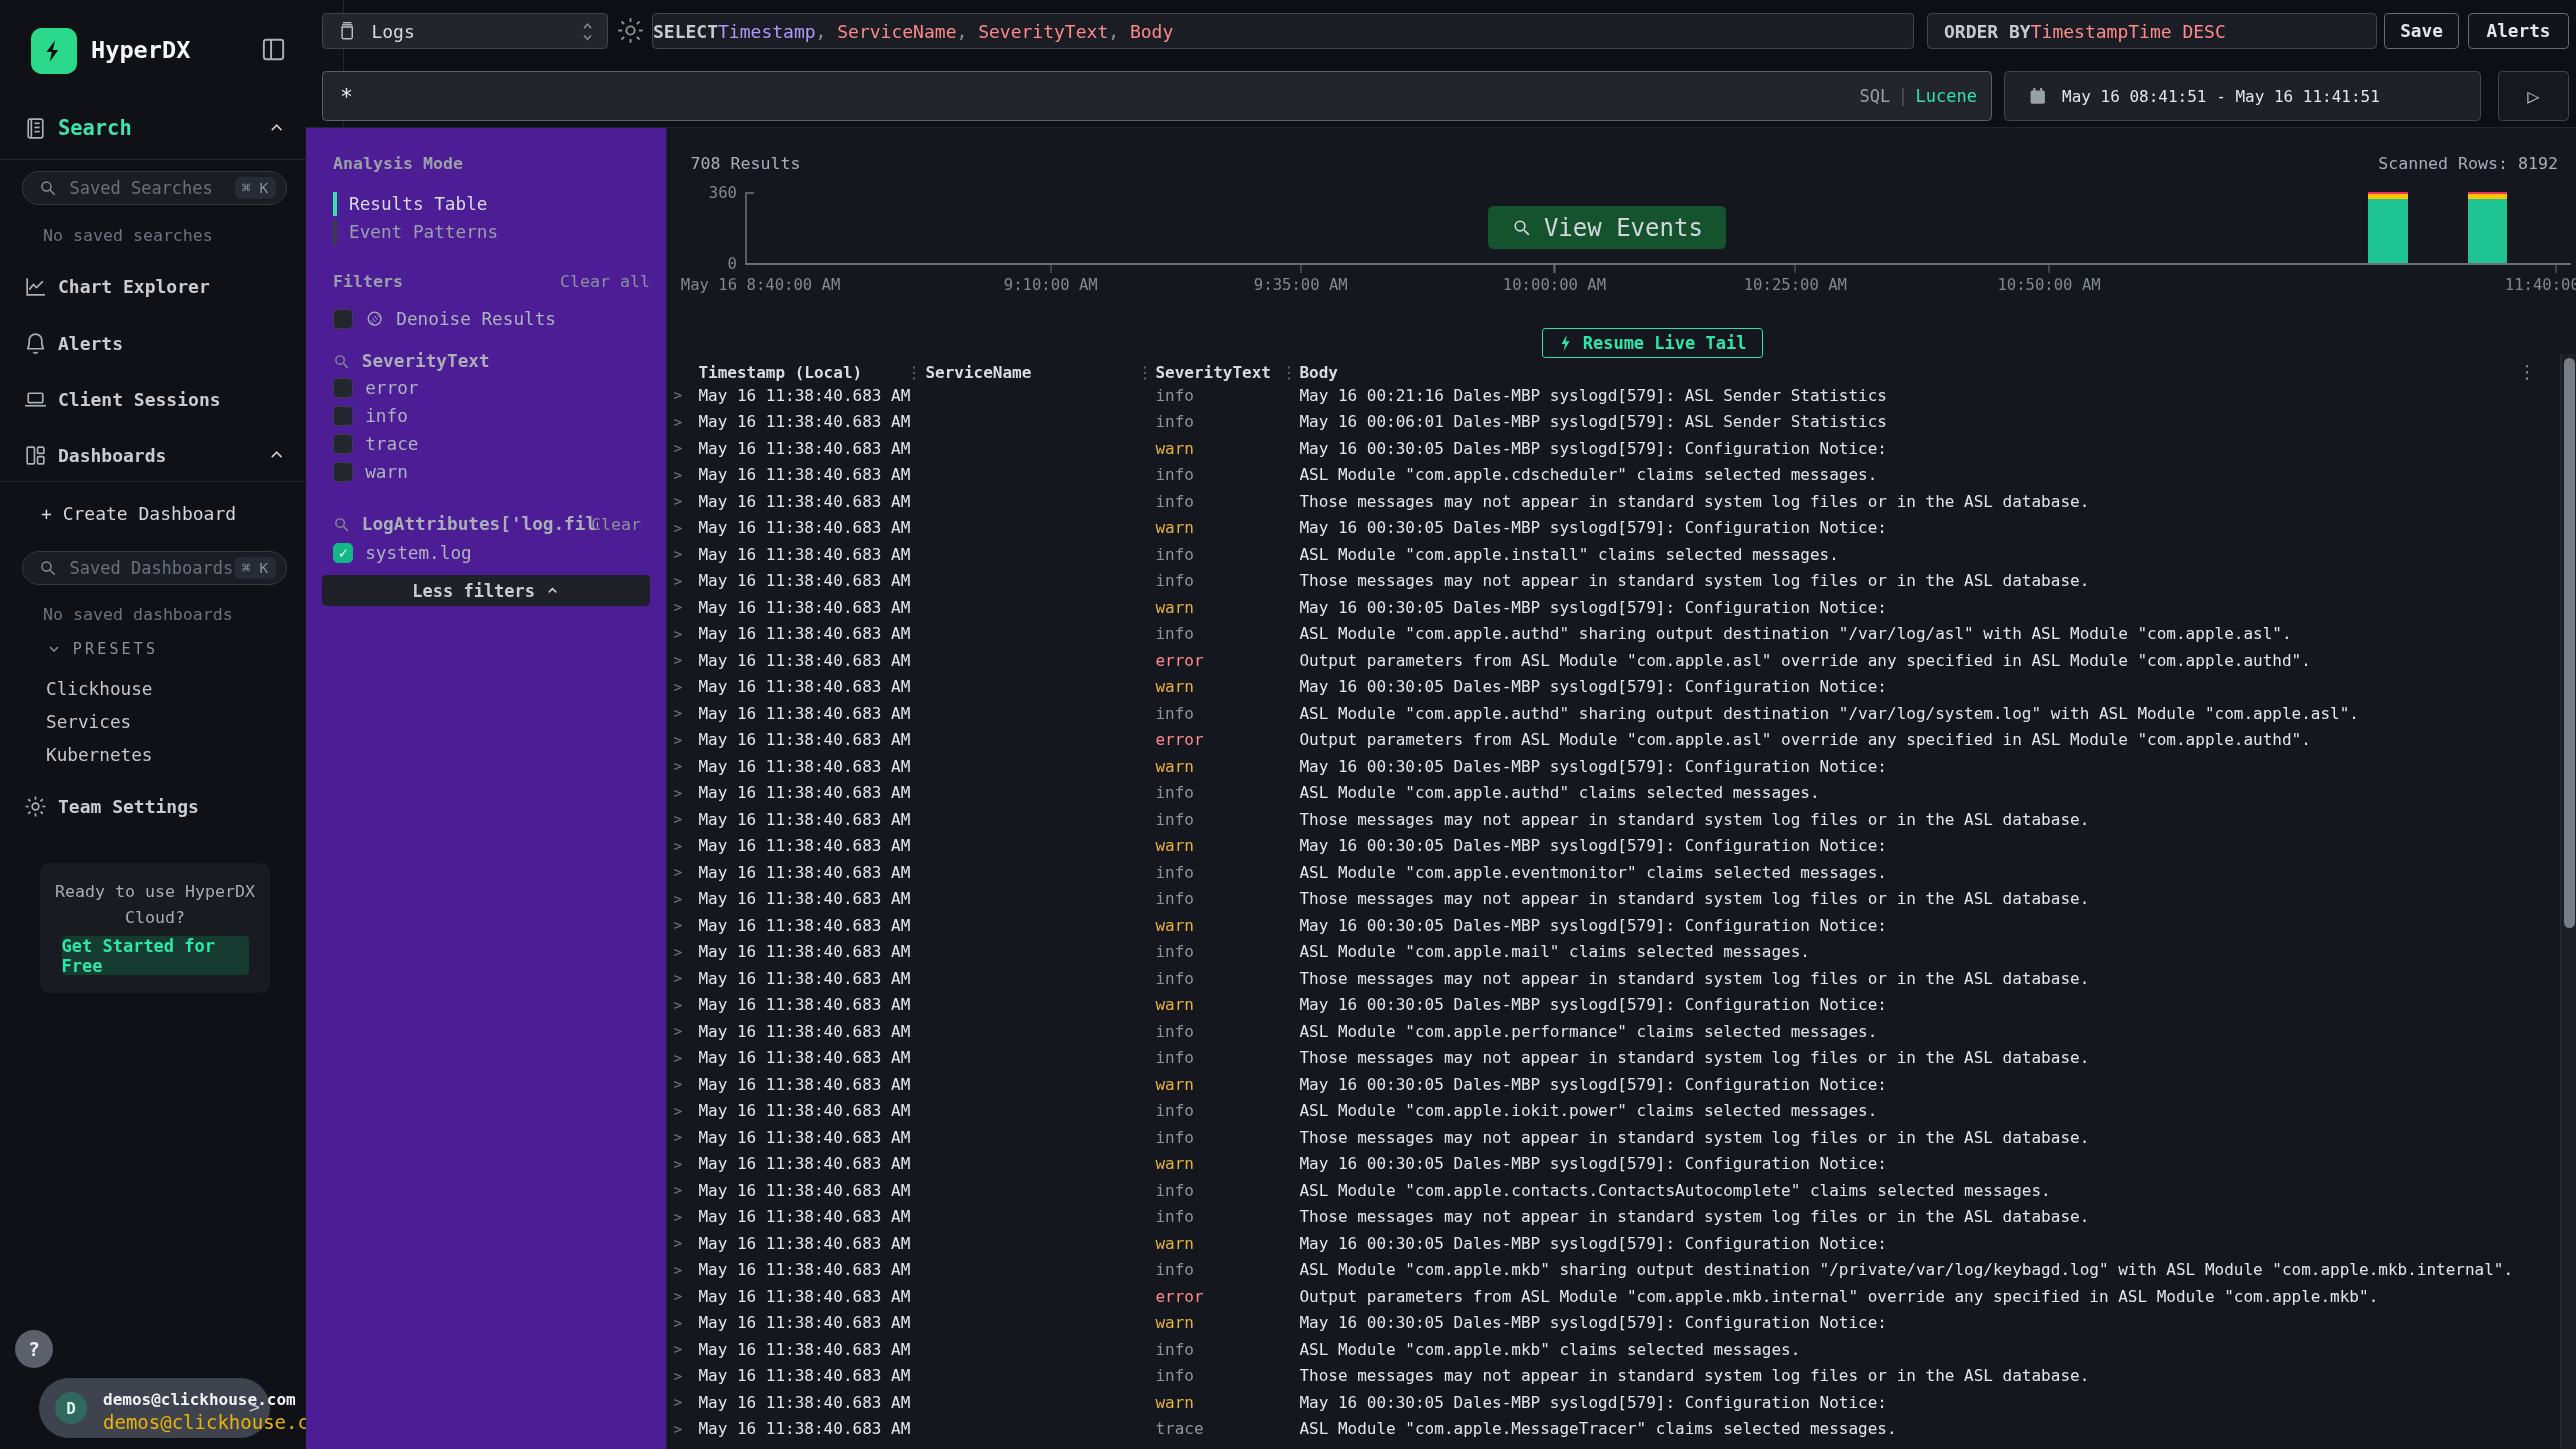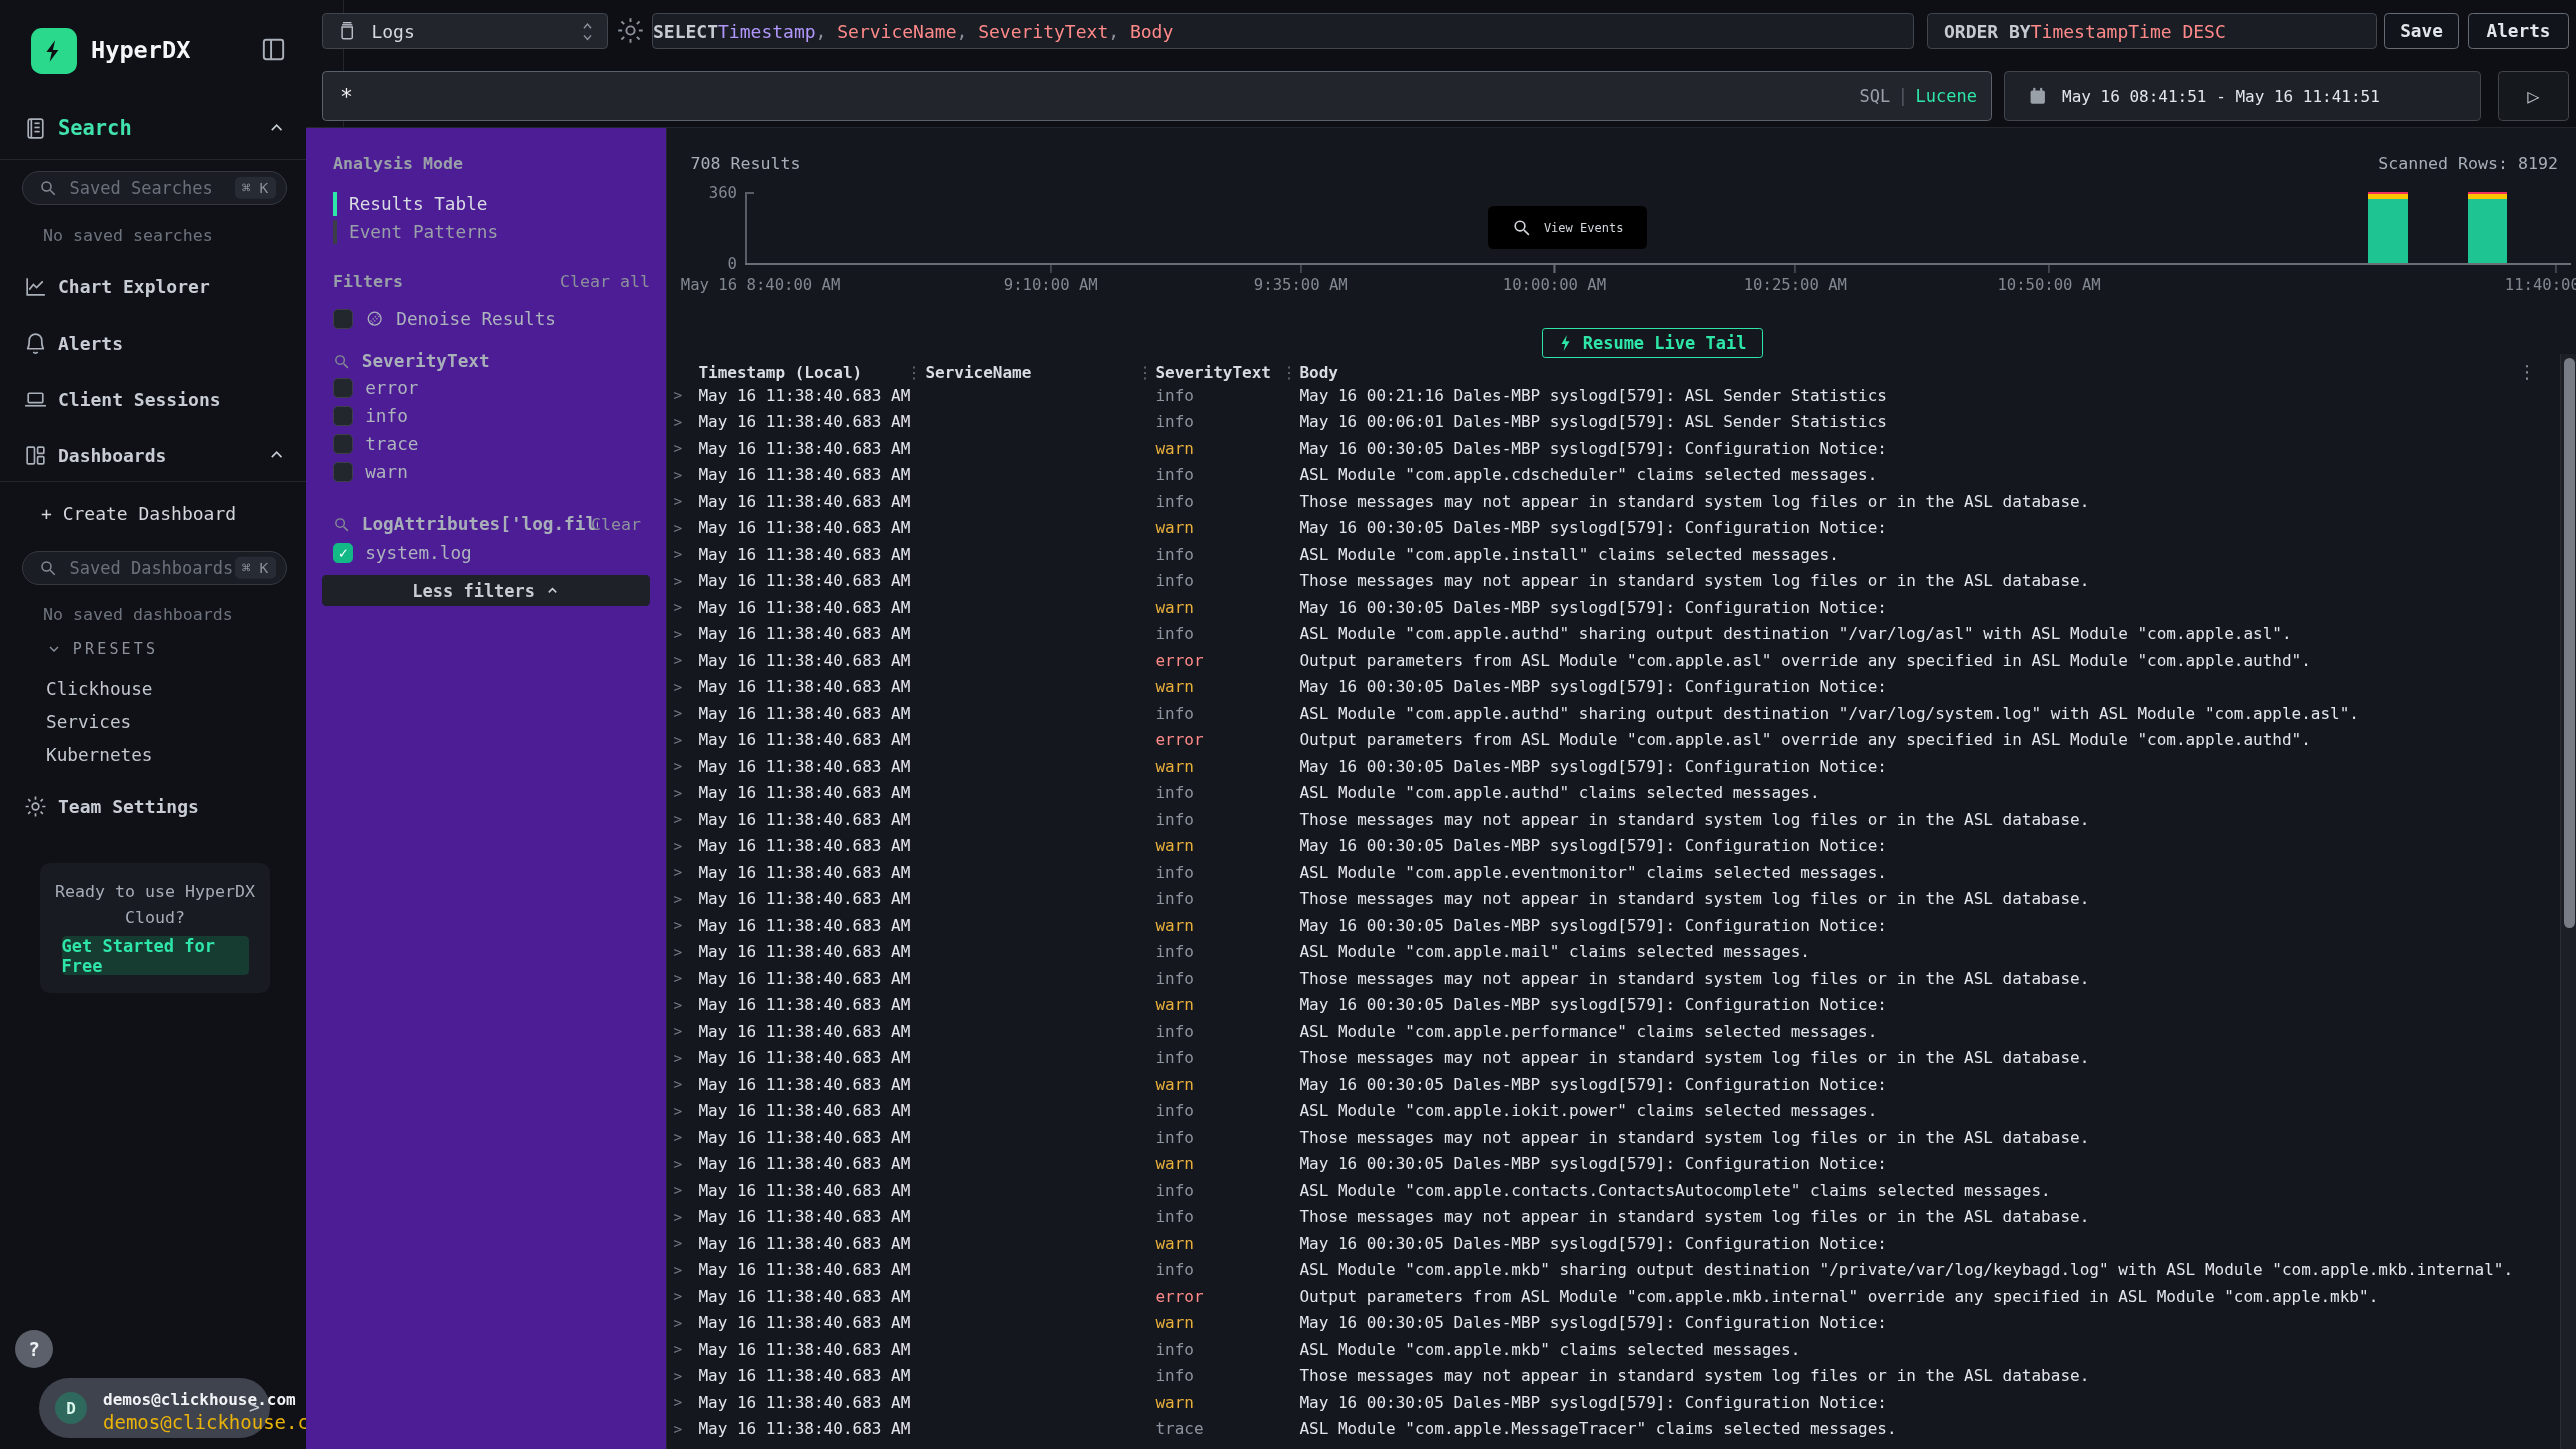--- a/index.html
+++ b/index.html
@@ -81,21 +81,21 @@
   .scanned{right:18px;top:26px;font-size:16.6px;color:#a9afb9;}
   .yaxis{left:78px;top:64px;width:1.6px;height:72px;background:#595d65;}
   .ytick-top{left:78px;top:64px;width:8.6px;height:1.6px;background:#595d65;}
   .xaxis{left:78px;top:135px;width:1826px;height:1.6px;background:#6a6e76;}
   .ylab{font-size:15.6px;color:#82888f;text-align:right;width:54px;}
   #plot{left:79px;top:64px;width:1825px;height:71px;}
   .bar{position:absolute;bottom:0;display:flex;flex-direction:column;justify-content:flex-end;}
   .seg-error{background:#f0315e;}  .seg-warn{background:#ffc400;}  .seg-info{background:#1fc493;}
   .xtick{position:absolute;top:137px;width:1.1px;height:7.5px;background:#6a6e76;transform:translateX(-50%);}
   .xlab{position:absolute;top:148px;transform:translateX(-50%);font-size:15.6px;color:#82888f;white-space:nowrap;}
-  .view-events{left:821px;top:78px;height:43px;padding:0 23.6px;background:#000000;border-radius:5.4px;display:flex;align-items:center;gap:13px;font-size:12px;color:#d4d8de;}
+  .view-events{left:821px;top:78px;height:43px;padding:0 23.6px;background:#14532d;border-radius:5.4px;display:flex;align-items:center;gap:13px;font-size:24px;color:#d4d8de;}
   .view-events .mag{width:19.3px;height:19.3px;color:#d4d8de;}
   .resume-btn{left:875px;top:200px;height:30px;padding:0 16px;border:1.6px solid #2ee6a8;border-radius:3.2px;color:#2ee6a8;font-size:17px;font-weight:bold;display:flex;align-items:center;gap:9.7px;background:transparent;box-sizing:border-box;}
   .bolt{width:14px;height:18px;}
   .thead{left:0;top:233px;width:1909px;height:23.6px;display:grid;grid-template-columns:25px 227px 230px 144px 1fr;align-items:center;padding-left:6.4px;font-size:16px;font-weight:bold;color:#d9dce2;box-sizing:border-box;}
   .hhandle{position:absolute;top:235px;font-size:16px;color:#6b6f76;}
   .tmenu{left:1851px;top:233px;font-size:18px;color:#8c929c;}
   #rows{left:0;top:254px;width:1909px;}
   .log-row{display:grid;grid-template-columns:25px 227px 230px 144px 1fr;height:26.5px;align-items:center;padding-left:6.4px;font-size:16px;box-sizing:border-box;}
   .row-chevron{color:#767c85;font-size:14.5px;}
   .cell{white-space:nowrap;overflow:hidden;}

